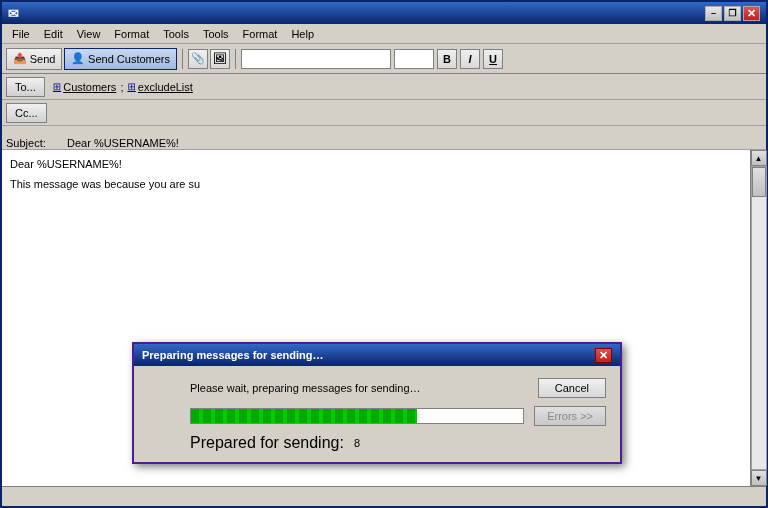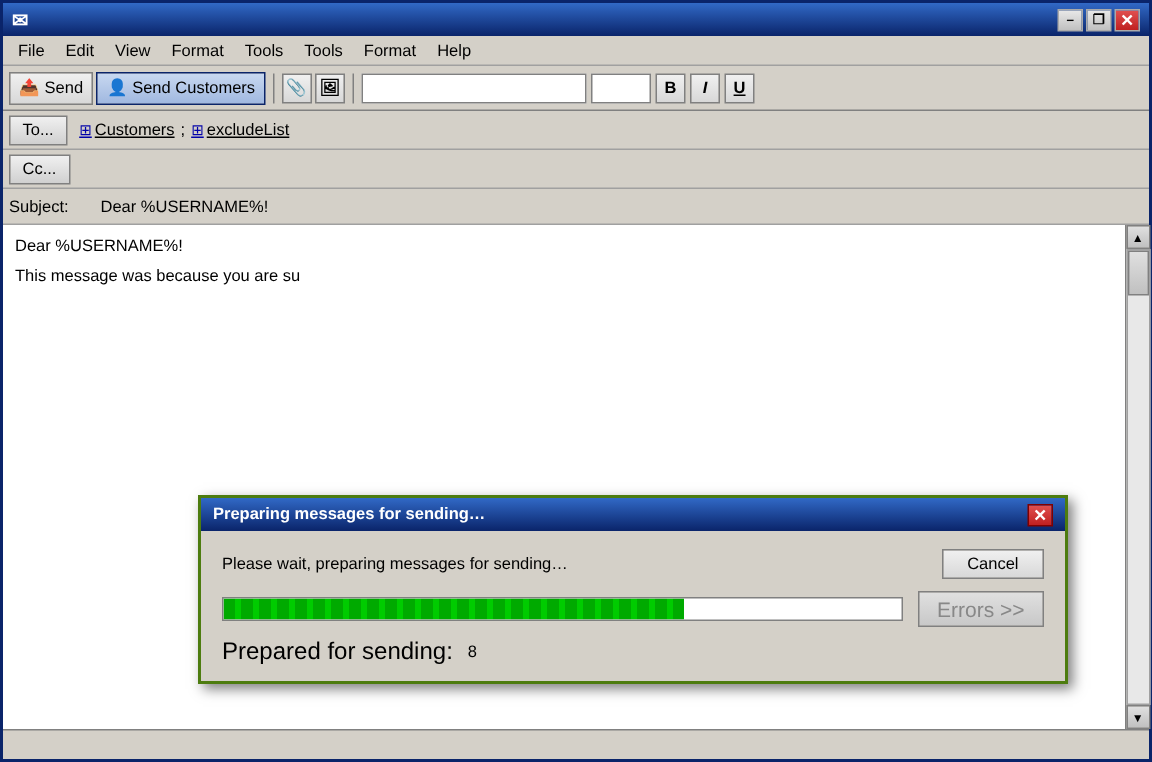--- a/index.html
+++ b/index.html
@@ -185,21 +185,21 @@
     .contact-tag .icon {
       font-size: 10px;
       color: #0000aa;
     }
     .contact-tag span {
       text-decoration: underline;
       color: black;
     }
     .subject-row {
       display: flex;
-      align-items: center;
+      align-items: flex-end;
       border-bottom: 1px solid #a0a0a0;
       height: 24px;
       background: #d4d0c8;
     }
     .subject-label {
       padding: 0 6px 0 4px;
       min-width: 65px;
       font-size: 11px;
     }
     .subject-value {
@@ -267,25 +267,25 @@
       position: absolute;
       top: 0;
       left: 0;
       width: 768px;
       height: 508px;
       pointer-events: none;
       z-index: 100;
     }
     .dialog {
       position: absolute;
-      top: 180px;
+      top: 192px;
       left: 130px;
-      width: 580px;
-      background: #d4d0c8;
-      border: 2px solid #4d7c0f;
+      width: 490px;
+      background: #d4d0c8;
+      border: 2px solid #4c1d95;
       box-shadow: 3px 3px 8px rgba(0,0,0,0.5);
       pointer-events: all;
     }
     .dialog-title {
       background: linear-gradient(to bottom, #3169c6 0%, #0a246a 100%);
       color: white;
       padding: 3px 8px;
       display: flex;
       align-items: center;
       justify-content: space-between;
@@ -303,20 +303,21 @@
       color: white;
       font-size: 11px;
       display: flex;
       align-items: center;
       justify-content: center;
       cursor: pointer;
       font-weight: bold;
     }
     .dialog-body {
       padding: 12px 14px 10px 14px;
+      margin-left: 42px;
     }
     .dialog-row {
       display: flex;
       align-items: center;
       margin-bottom: 8px;
       gap: 10px;
     }
     .dialog-status-text {
       font-size: 11px;
       flex: 1;
@@ -327,21 +328,21 @@
       background: linear-gradient(to bottom, #f0f0f0, #d8d8d8);
       cursor: pointer;
       font-size: 11px;
       min-width: 60px;
     }
     .dialog-cancel-btn:disabled, .dialog-errors-btn {
       padding: 3px 12px;
       border: 1px solid #808080;
       background: linear-gradient(to bottom, #e0e0e0, #c8c8c8);
       cursor: not-allowed;
-      font-size: 14px;
+      font-size: 11px;
       min-width: 60px;
       text-align: center;
       color: #888;
     }
     .progress-container {
       flex: 1;
       height: 16px;
       border: 1px solid #808080;
       background: white;
       overflow: hidden;

